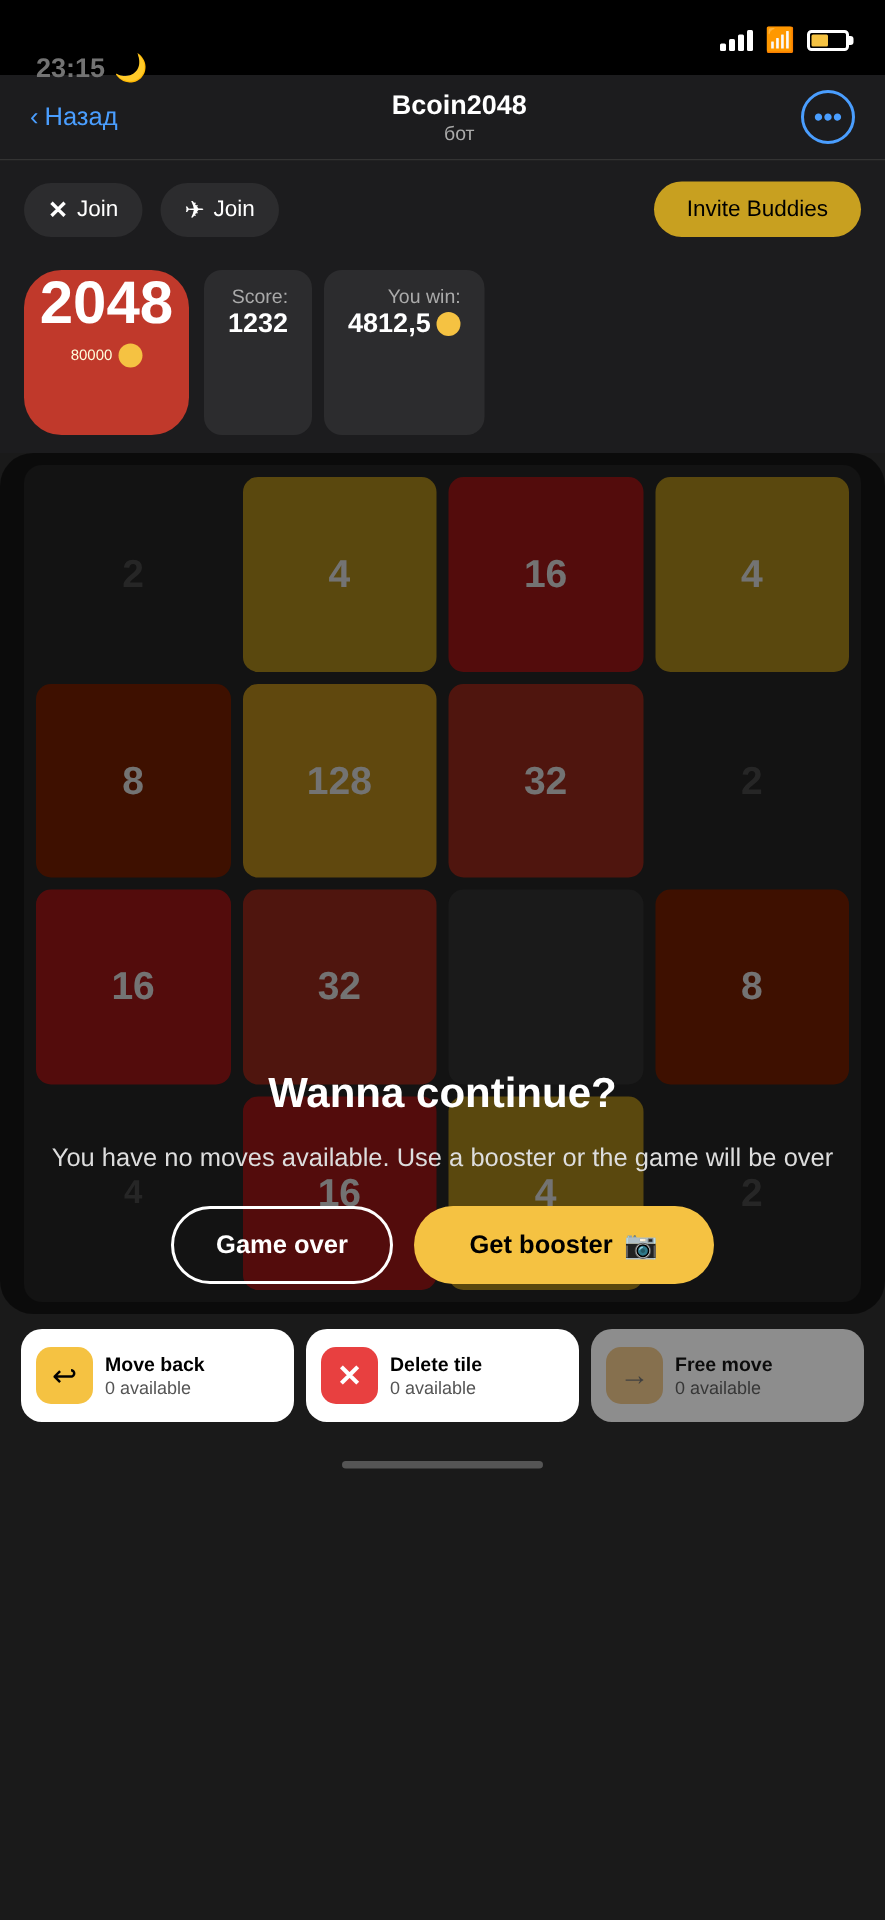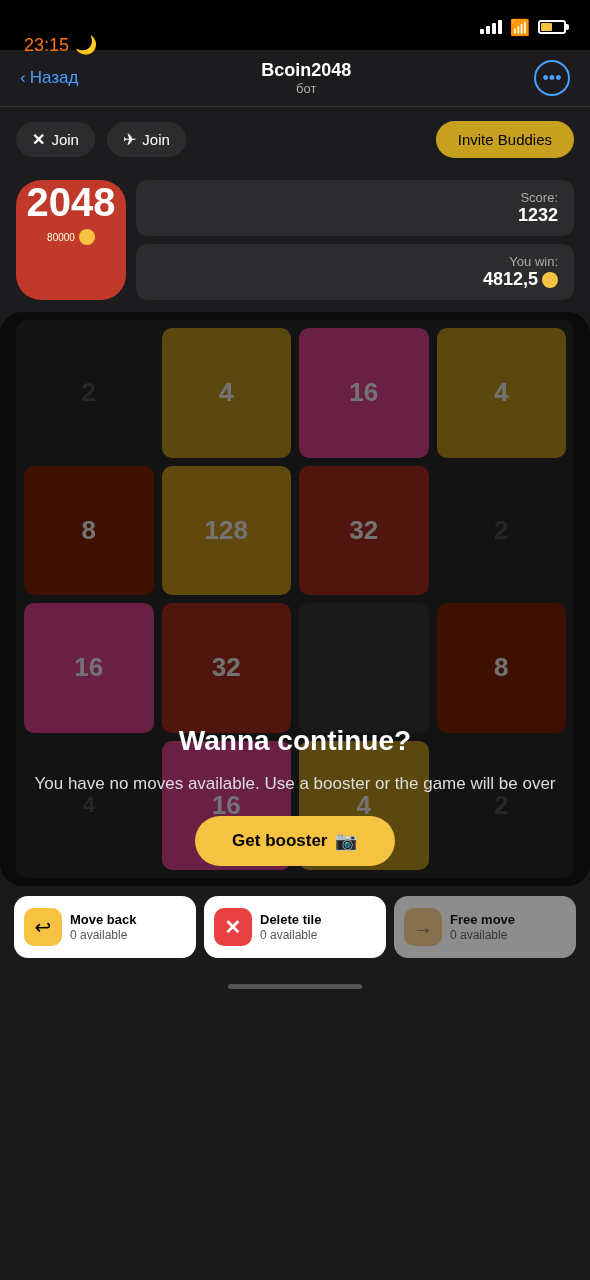--- a/index.html
+++ b/index.html
@@ -18,22 +18,22 @@
     .status-bar {
       display: flex;
       justify-content: space-between;
       align-items: center;
       padding: 12px 24px 8px;
       background: #000;
       height: 50px;
     }
     .status-time {
       font-size: 18px;
-      font-weight: 400;
-      color: #f97316;
+      font-weight: 700;
+      color: #737373;
       display: flex;
       align-items: center;
       gap: 6px;
       margin-top: 36px;
     }
     .status-icons {
       display: flex;
       align-items: center;
       gap: 8px;
     }
@@ -185,21 +185,21 @@
     .coin-circle {
       width: 16px;
       height: 16px;
       background: #f5c242;
       border-radius: 50%;
       display: inline-block;
     }
     .score-right {
       flex: 1;
       display: flex;
-      flex-direction: column;
+      flex-direction: row;
       gap: 8px;
     }
     .score-box {
       background: #2c2c2e;
       border-radius: 12px;
       padding: 10px 16px;
       display: flex;
       flex-direction: column;
       align-items: flex-end;
     }
@@ -237,21 +237,21 @@
       display: flex;
       align-items: center;
       justify-content: center;
       font-size: 26px;
       font-weight: 800;
       color: #fff;
     }
     .cell-empty { background: #3a3a3a; }
     .cell-4 { background: #c8a020; }
     .cell-8 { background: #8b2500; }
-    .cell-16 { background: #ec4899; }
+    .cell-16 { background: #b91c1c; }
     .cell-32 { background: #b03020; }
     .cell-128 { background: #d4a020; }
     .cell-dark-2 { background: transparent; color: #555; }
 
     
     .overlay {
       position: absolute;
       top: 0;
       left: 0;
       right: 0;
@@ -473,20 +473,23 @@
     <div class="cell cell-16">16</div>
     <div class="cell cell-4">4</div>
     <div class="cell cell-dark-2">2</div>
   </div>
 
   <div class="overlay">
     <div class="dialog">
       <div class="dialog-title">Wanna continue?</div>
       <div class="dialog-text">You have no moves available. Use a booster or the game will be over</div>
       <div class="dialog-buttons">
+        <button class="btn-game-over">
+          <span>Game over</span>
+        </button>
         <button class="btn-get-booster">
           <span>Get booster</span>
           <span class="video-icon">📷</span>
         </button>
       </div>
     </div>
   </div>
 </div>
 
 <div class="boosters-row">

